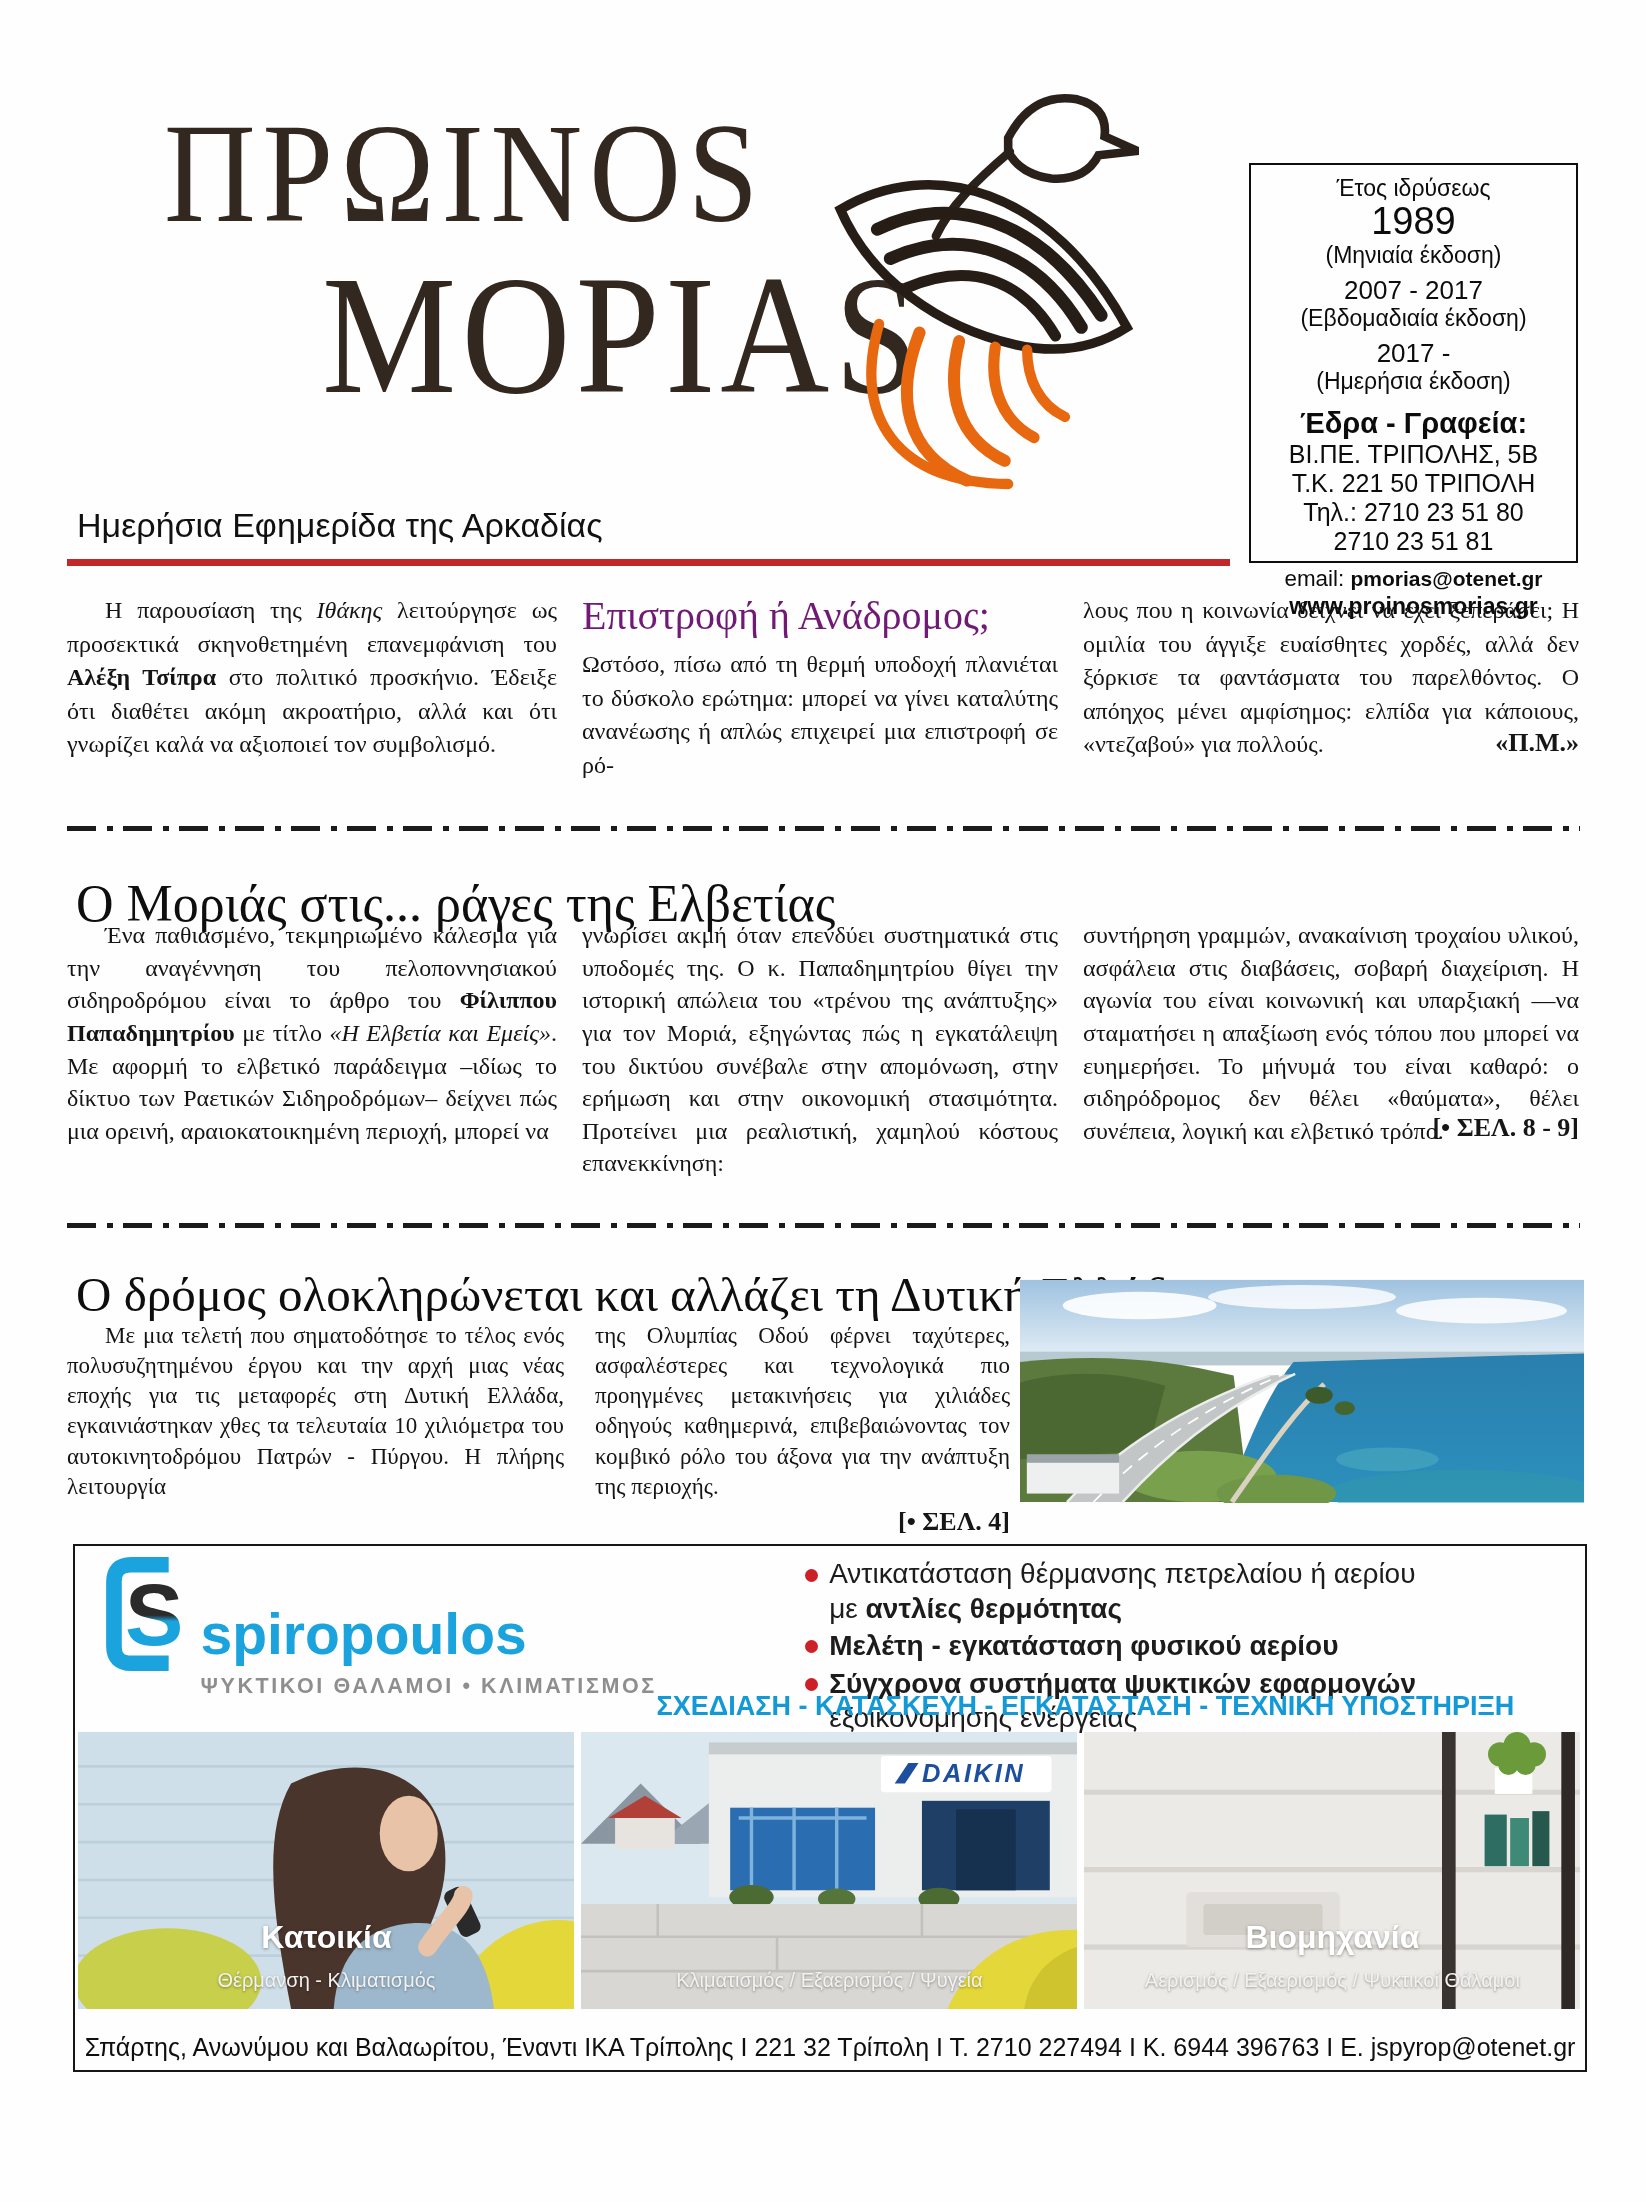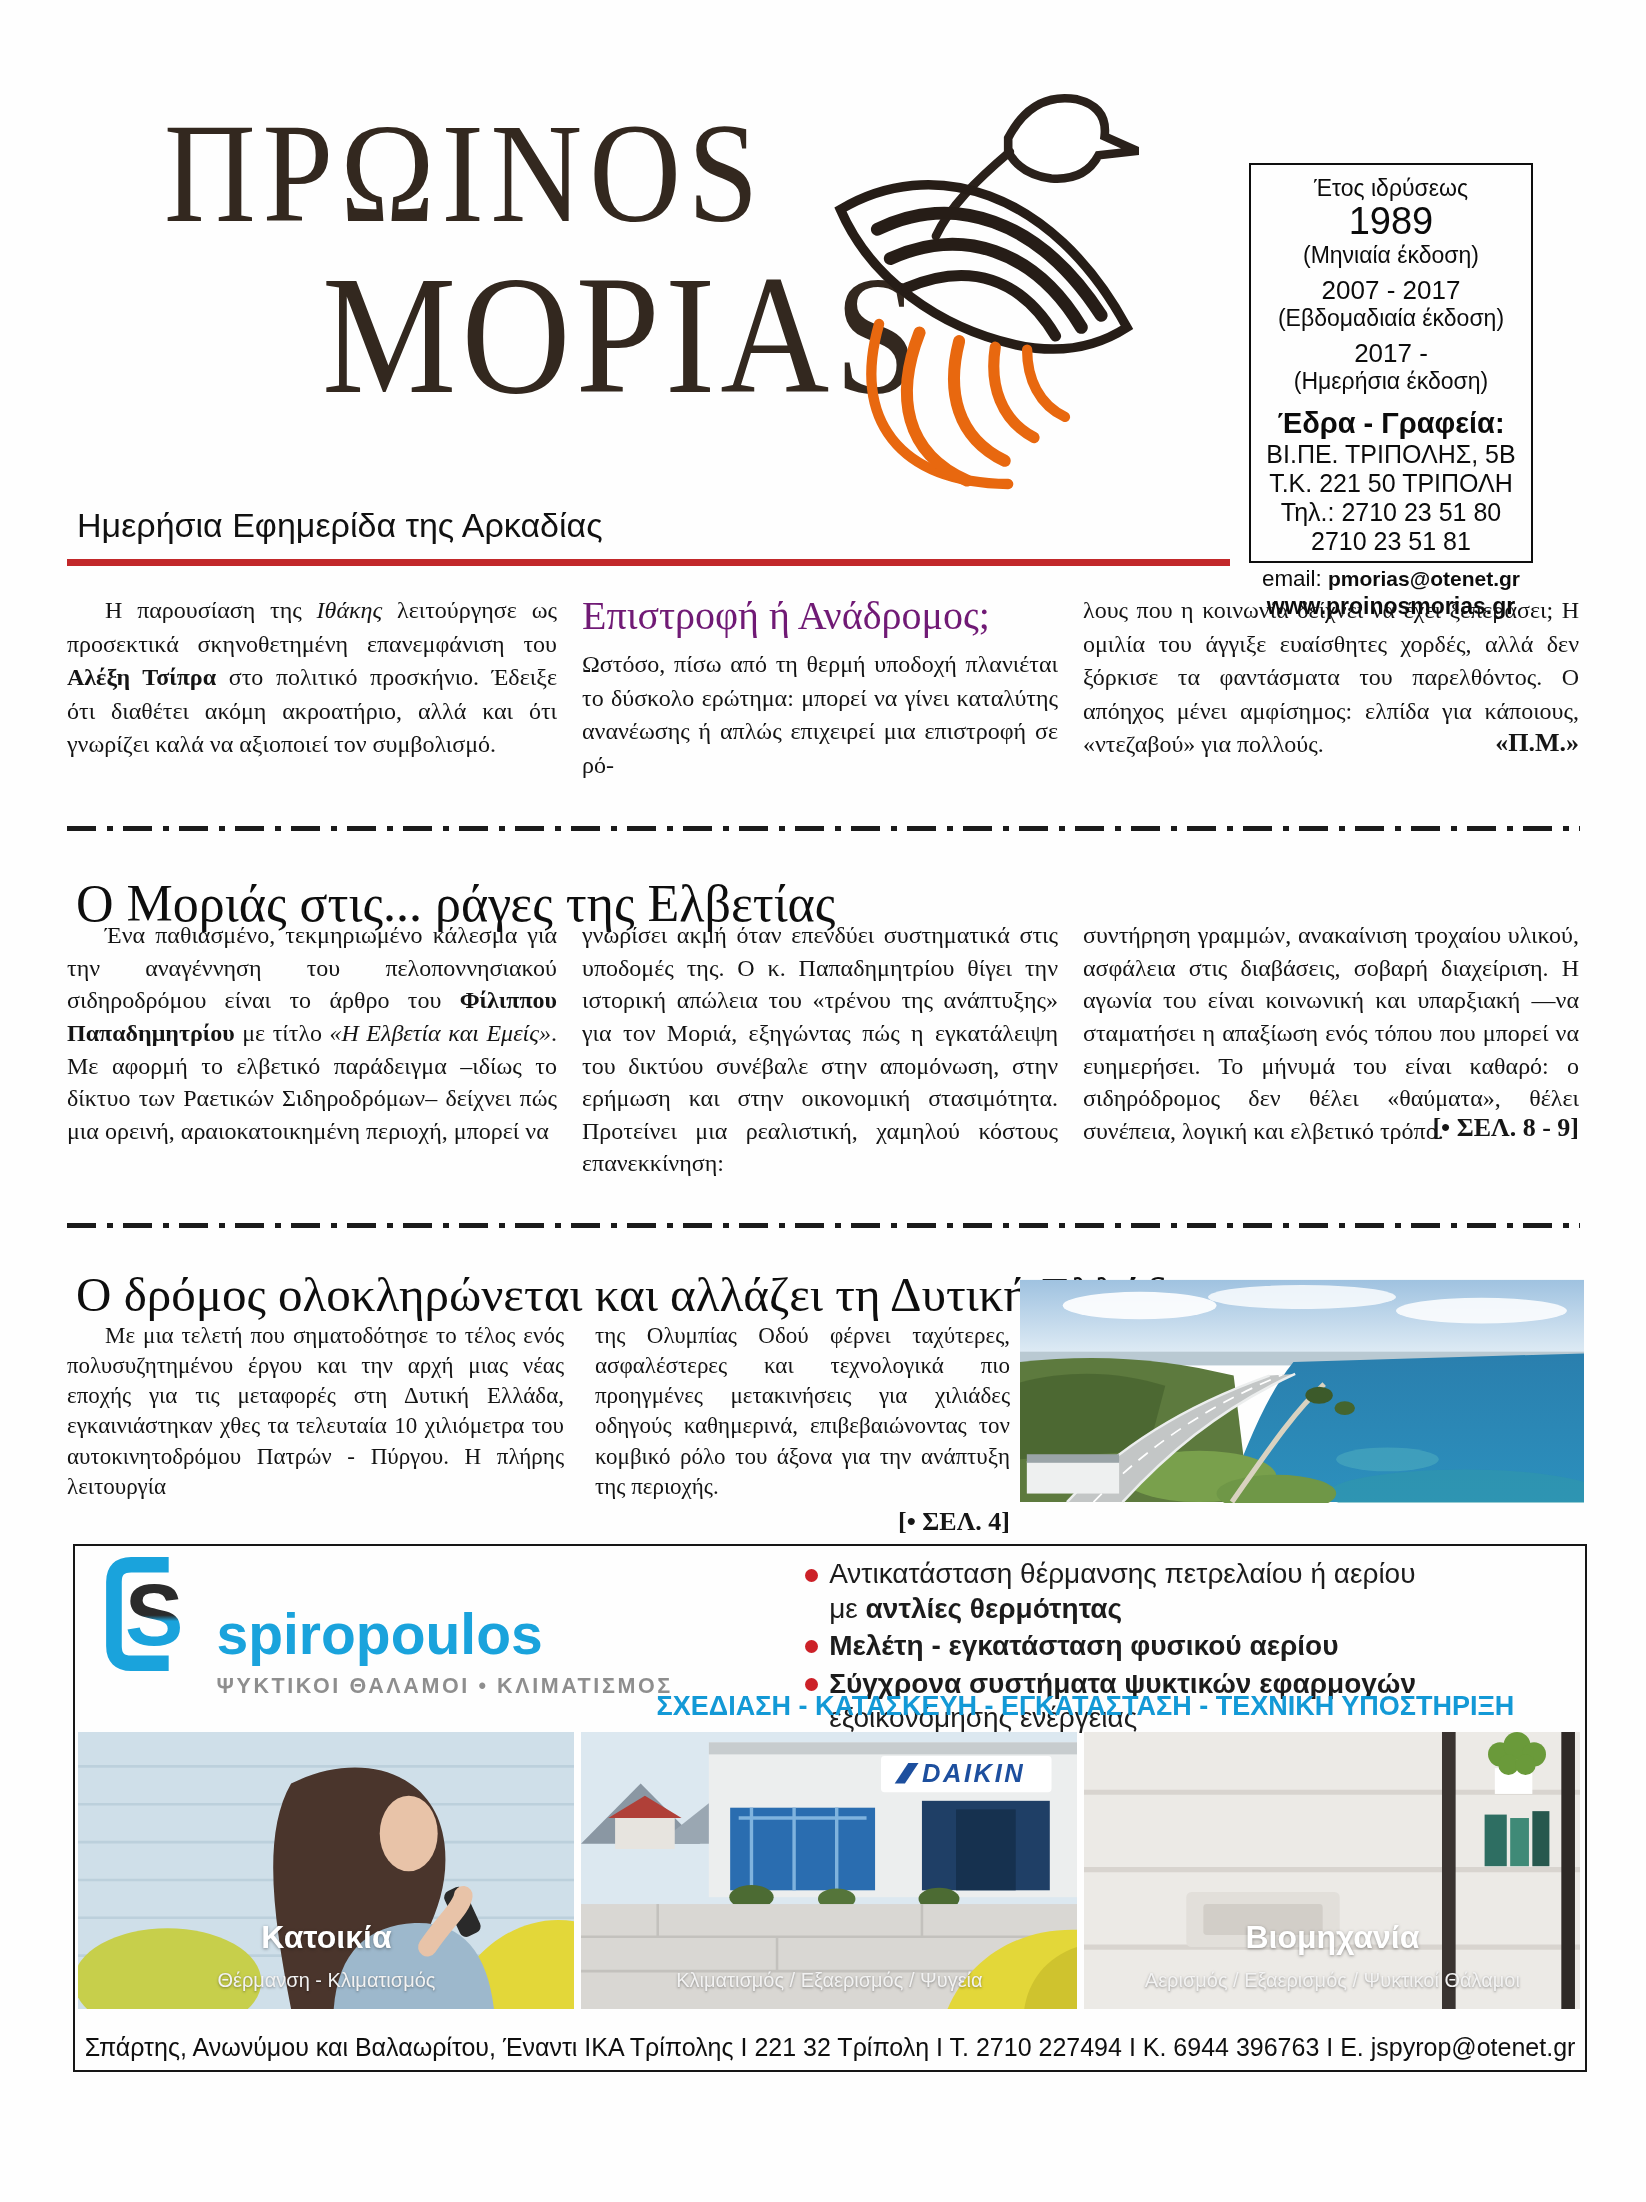--- a/index.html
+++ b/index.html
@@ -6,21 +6,21 @@
   .page{position:relative;width:1647px;height:2203px;margin:0 auto;background:#fefefe;
         font-family:"Liberation Serif","DejaVu Serif",serif;color:#161616;overflow:hidden;}
 
   
   .masthead-title{position:absolute;left:119px;top:102px;color:#33281f;line-height:1;margin-left:45px;}
   .mt1{display:inline-block;font-size:127px;letter-spacing:6.9px;transform:scaleY(1.12);transform-origin:top left;}
   .mt2{display:block;font-size:151px;letter-spacing:5.2px;margin-left:158px;margin-top:22.4px;
        transform:scaleY(1.12);transform-origin:top left;}
   .bird{position:absolute;left:750px;top:76px;}
 
-  .info-box{position:absolute;left:1249px;top:163px;width:284px;height:400px;border:2.6px solid #0e0e0e;
+  .info-box{position:absolute;left:1249px;top:163px;width:329px;height:400px;border:2.6px solid #0e0e0e;
             box-sizing:border-box;font-family:"Liberation Sans","DejaVu Sans",sans-serif;text-align:center;
             padding-top:10.3px;color:#0c0c0c;}
   .ib-label{font-size:23px;}
   .ib-year{font-size:38px;line-height:1.05;}
   .ib-small{font-size:23px;line-height:1.15;}
   .ib-years{font-size:26px;margin-top:7.7px;line-height:1.1;}
   .ib-offices{font-size:29px;font-weight:bold;margin-top:13px;line-height:1.15;}
   .ib-addr{font-size:25px;line-height:1.15;}
   .ib-email{font-size:22.4px;margin-top:10.3px;line-height:1.2;}
   .ib-email b{font-size:21px;}
@@ -48,21 +48,21 @@
   .h3size{font-size:49px;}
   .story3-cols{position:absolute;left:67px;top:1297px;width:951px;display:grid;
                grid-template-columns:497px 415px;column-gap:31px;margin-top:24px;}
   .story3-cols .body-text{font-size:23px;line-height:1.31;}
   .photo{position:absolute;left:1020px;top:1279px;width:564px;height:224px;}
 
   
   .ad-box{position:absolute;left:73px;top:1544px;width:1514px;height:528px;border:2.6px solid #161616;
           box-sizing:border-box;font-family:"Liberation Sans","DejaVu Sans",sans-serif;}
   .ad-logo{position:absolute;left:27.5px;top:6.9px;display:flex;}
-  .brand-text{margin-left:28px;}
+  .brand-text{margin-left:12px;}
   .brand-name{font-size:57px;font-weight:bold;color:#1aa3dc;letter-spacing:0;line-height:1;margin-top:53px;}
   .brand-sub{font-size:21.5px;font-weight:bold;color:#8e8e8e;letter-spacing:2.6px;margin-top:11.2px;text-align:center;}
   .ad-bullets{position:absolute;left:730px;top:3.4px;width:766px;margin-top:8px;}
   .bullet-row{display:flex;font-size:28px;color:#1c1c1c;margin-bottom:3.4px;line-height:1.22;}
   .dot{width:13px;height:13px;border-radius:50%;background:#cc2128;margin:11.2px 11.2px 0 0;flex:none;}
   .services{position:absolute;left:516px;top:145px;width:989px;text-align:center;font-size:27px;
             font-weight:bold;color:#1399d6;}
   .photos{position:absolute;left:3.4px;top:186px;width:1502px;height:277px;display:flex;gap:6.9px;}
   .panel{position:relative;flex:1;overflow:hidden;}
   .panel svg{position:absolute;inset:0;width:100%;height:100%;}

